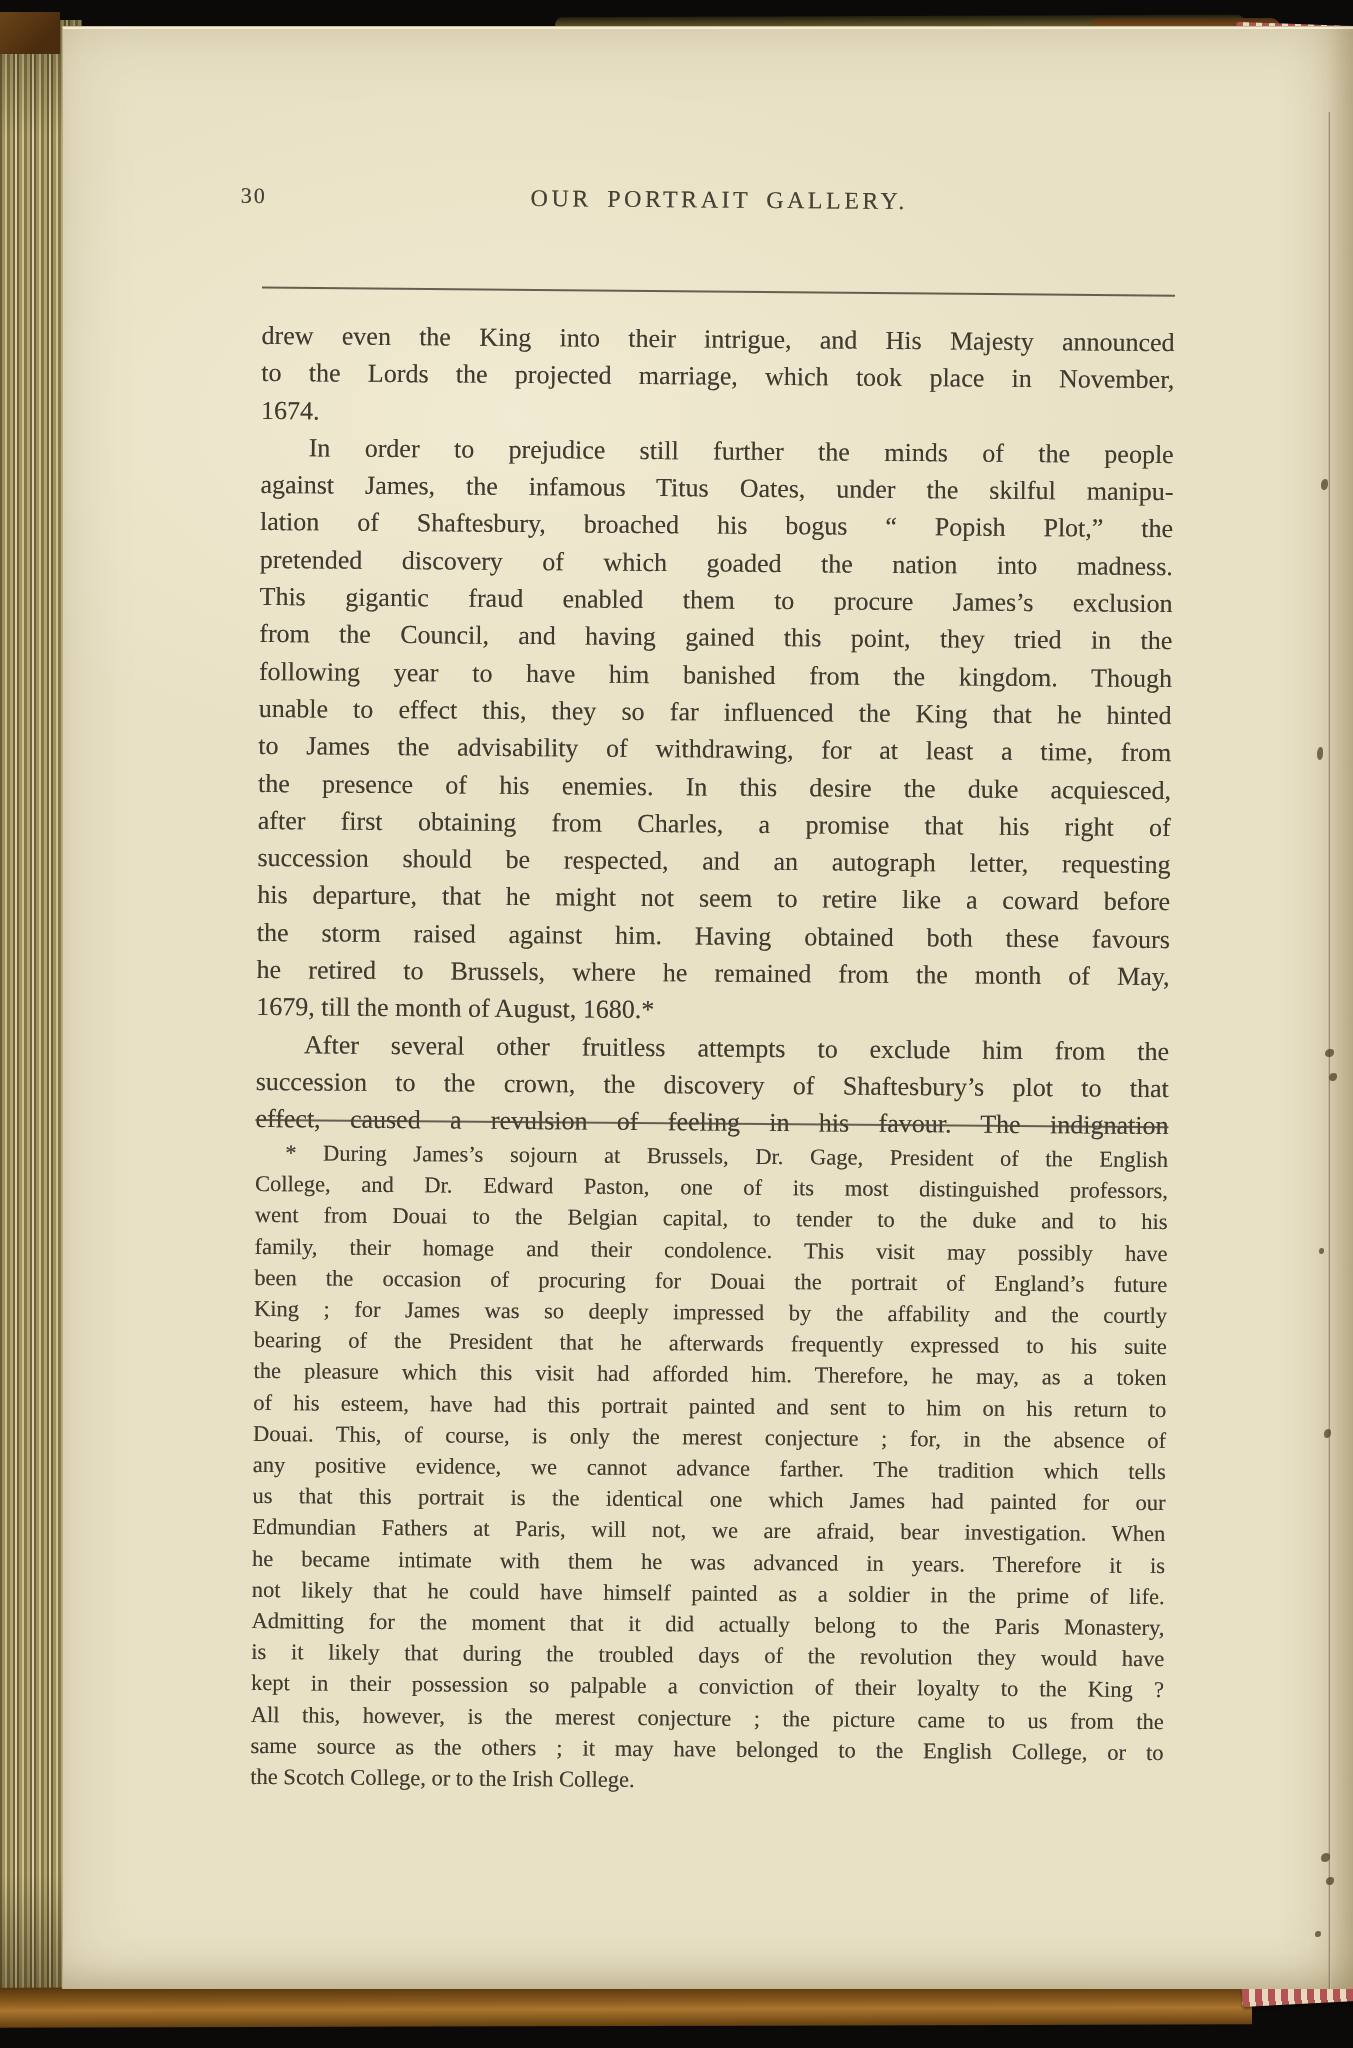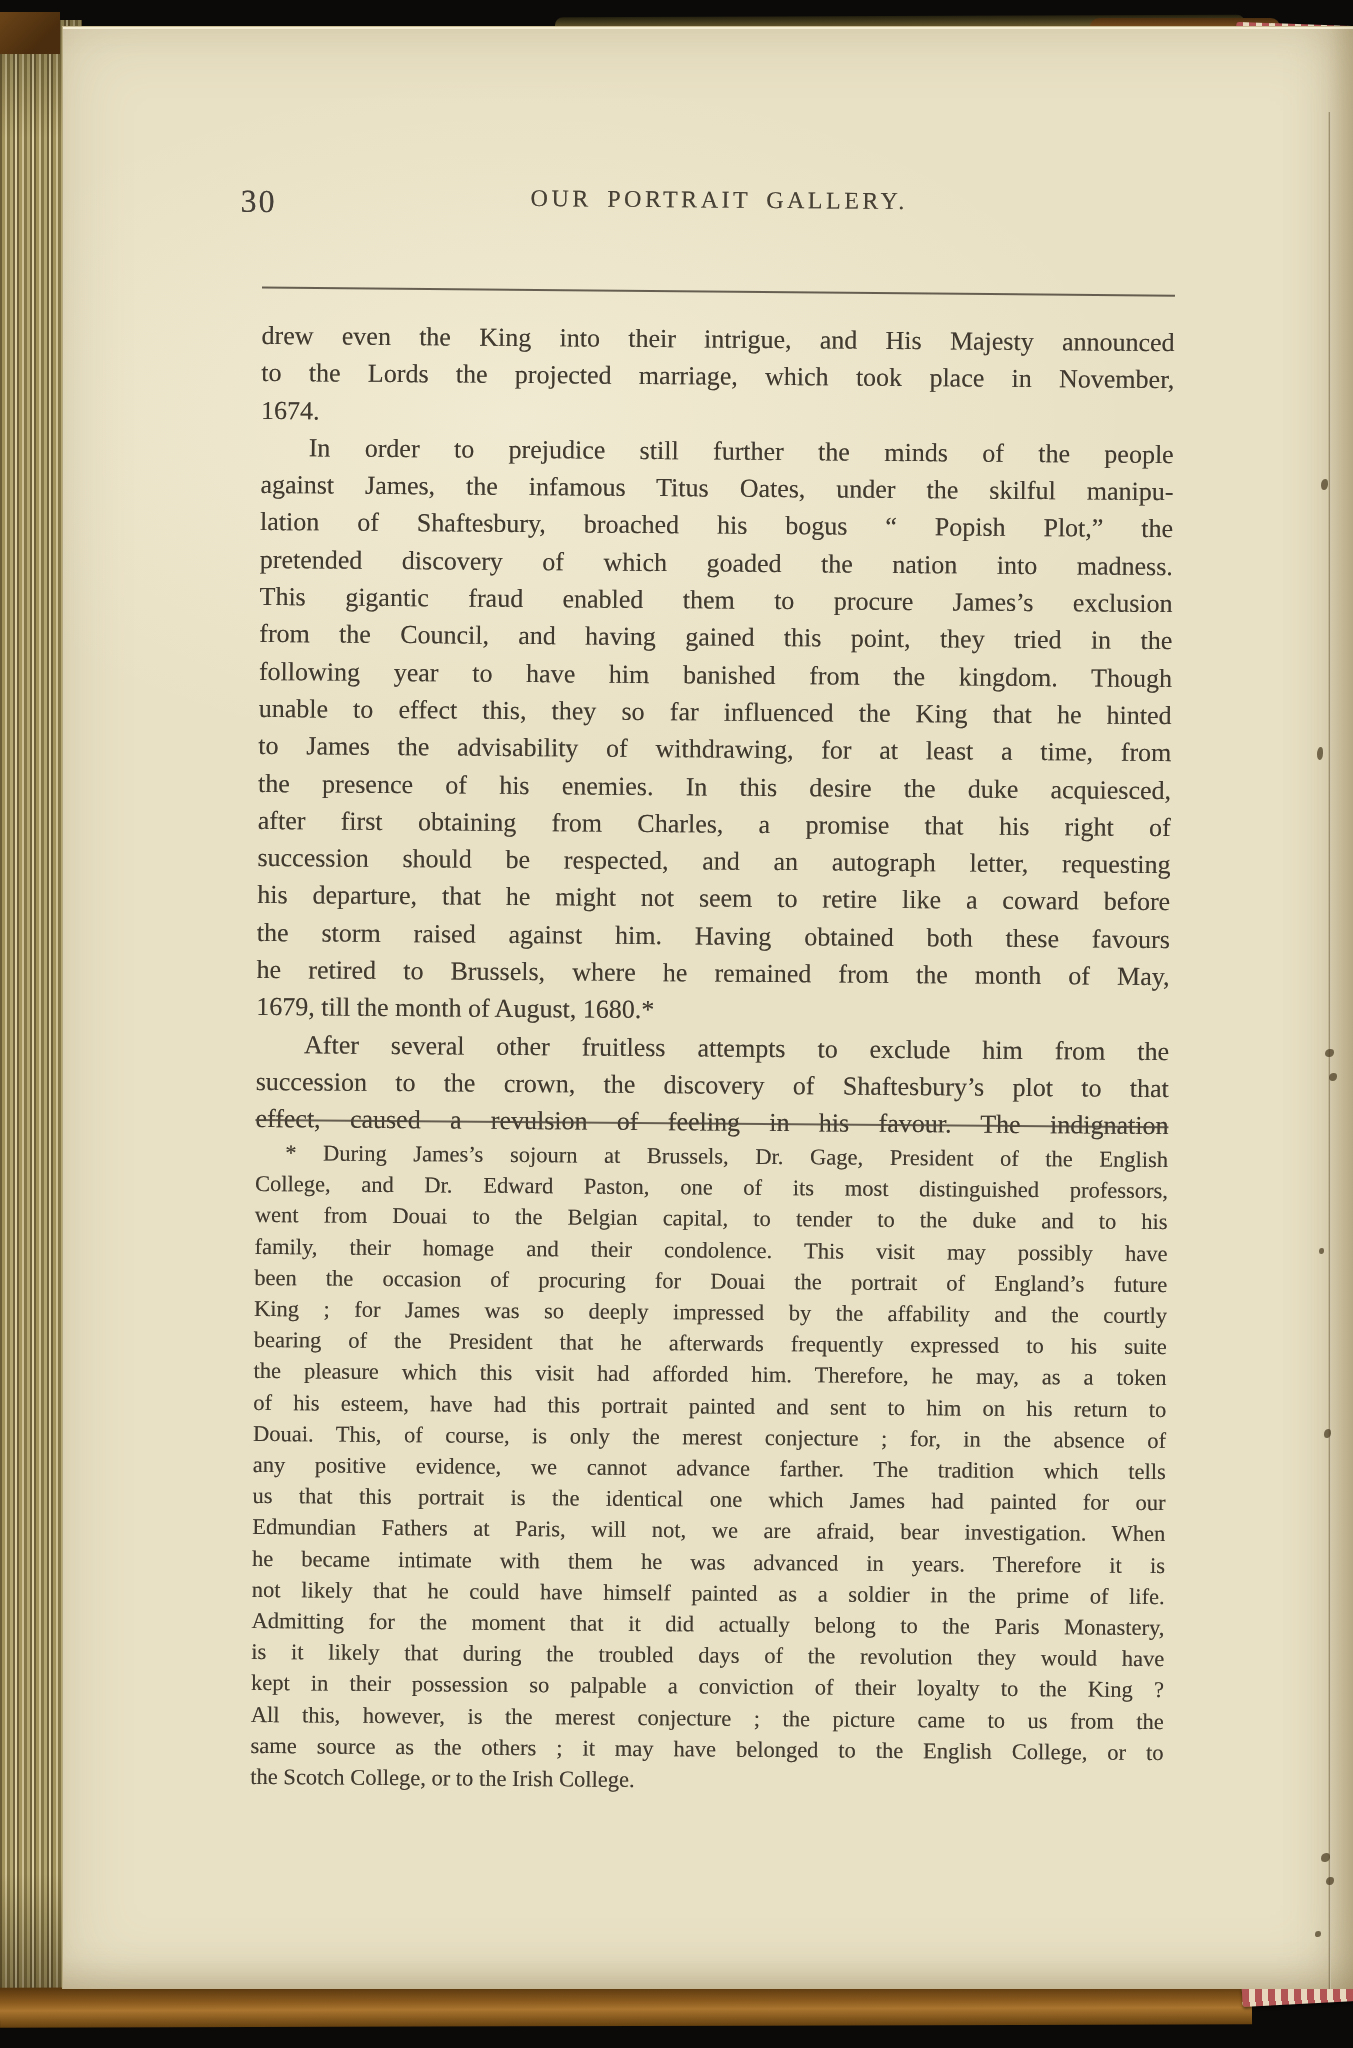--- a/index.html
+++ b/index.html
@@ -79,21 +79,21 @@
   
   .text-layer{
     position:absolute;left:200px;top:134px;width:913px;height:1700px;
     transform:rotate(.45deg);transform-origin:0 0;
     color:var(--ink);
     text-shadow:0 0 .6px rgba(64,54,40,.55);
   }
   .running-head{position:absolute;left:0;top:22px;width:100%;height:36px;}
   .folio{
     position:absolute;left:-22px;top:0;
-    font-size:32px;letter-spacing:2px;color:#45403a;
+    font-size:22px;letter-spacing:2px;color:#45403a;
   }
   .head-title{
     display:block;text-align:center;
     font-size:24px;letter-spacing:3.5px;word-spacing:6px;color:#474136;
   }
   .rule{position:absolute;left:0;width:913px;height:2px;background:#4d473b;opacity:.85;}
   .rule-head{top:126px;transform:rotate(.06deg);}
   .rule-foot{top:958px;}
   .body-text{
     position:absolute;left:0;top:156px;width:913px;

